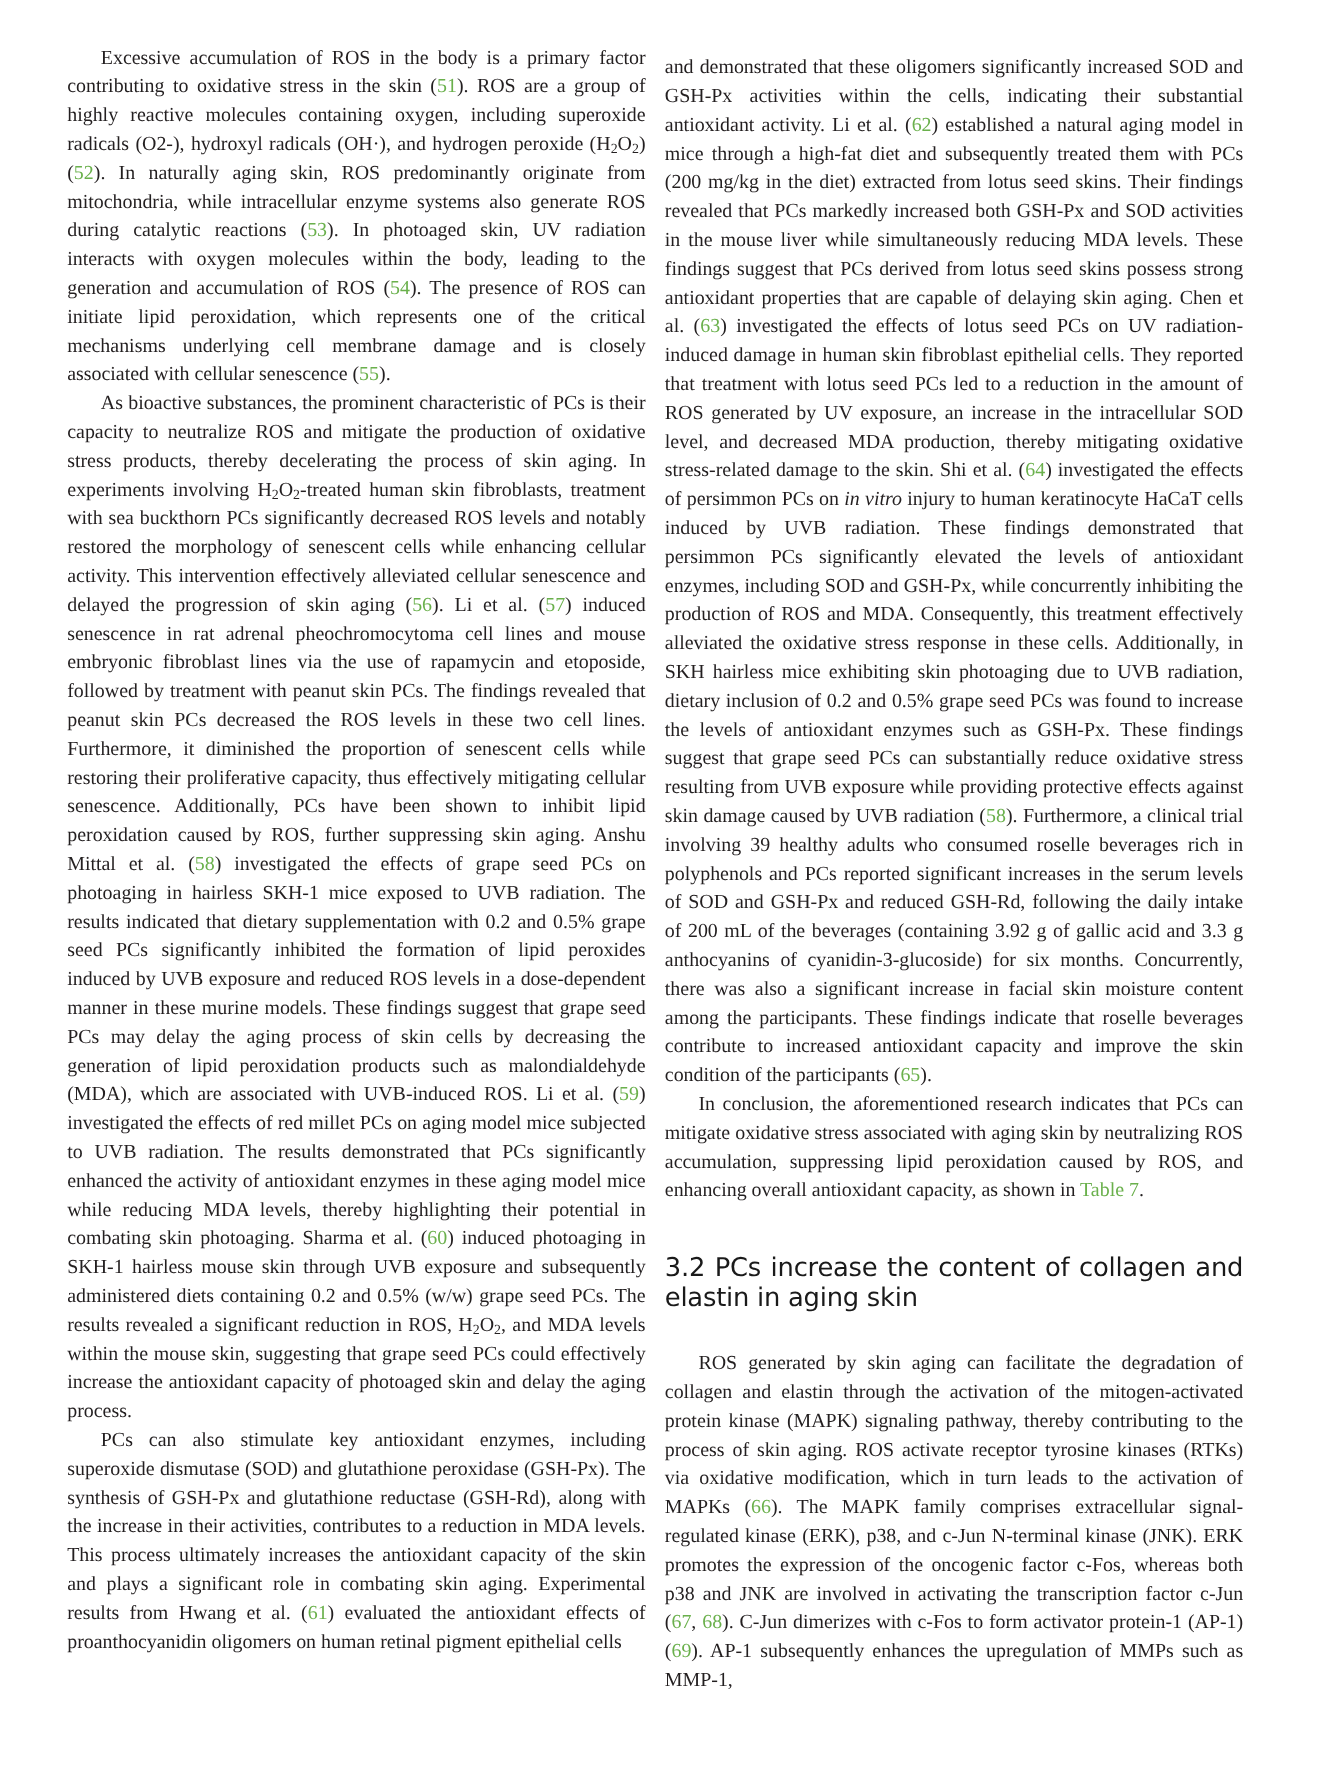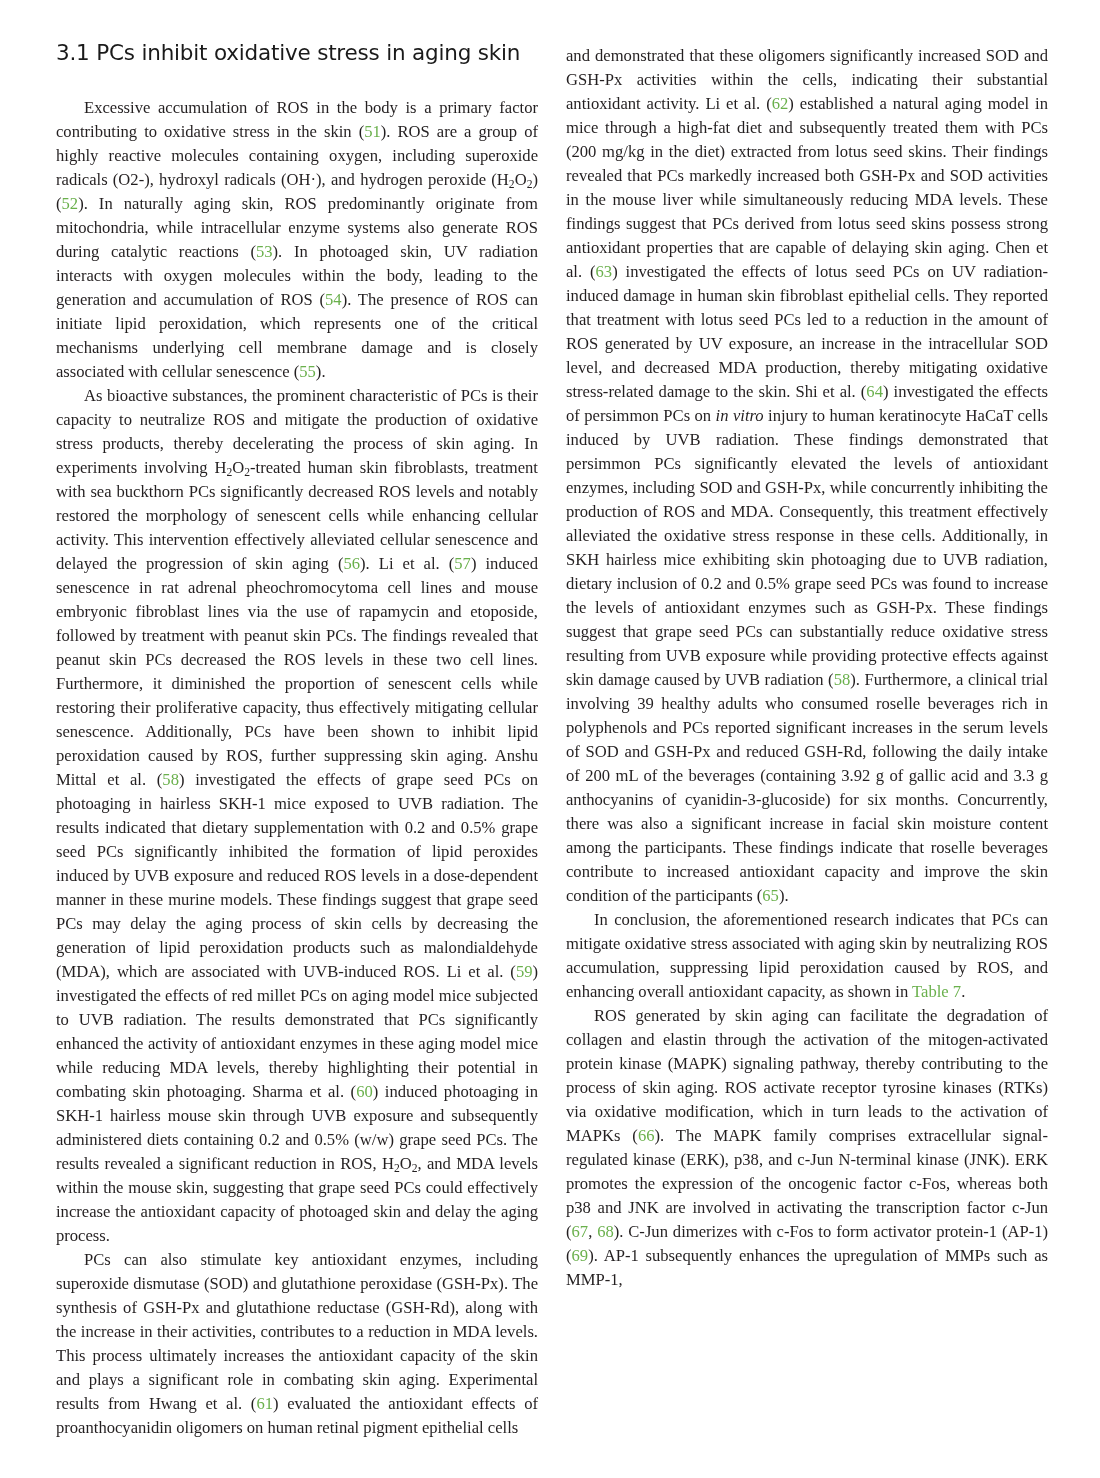--- a/index.html
+++ b/index.html
@@ -3,40 +3,40 @@
 <meta charset="utf-8">
 <style>
   html, body { margin: 0; padding: 0; background: #ffffff; }
   body { width: 1100px; height: 1478px; position: relative; overflow: hidden; }
   .col {
     position: absolute; top: 36px; width: 482px;
     font-family: "Liberation Serif", serif; font-size: 16.6px; line-height: 24px;
     color: #231f20; text-align: justify; hyphens: none;
   }
   .col-left { left: 56px; }
-  .col-right { left: 566px; top: 44px; }
+  .col-right { left: 554px; top: 44px; }
   h2.sec {
     font-family: "DejaVu Sans", sans-serif; font-weight: 400; color: #1a1a1a;
     font-size: 21.5px; line-height: 25px; margin: 0; letter-spacing: -0.2px;
   }
   .col-left h2.sec { margin-top: 4px; margin-bottom: 31px; }
   .col-right h2.sec { margin-top: 40px; margin-bottom: 30px; }
   p { margin: 0; text-indent: 28px; }
   p.noindent { text-indent: 0; }
   .ref { color: #6ab04c; }
   sub { font-size: 0.7em; vertical-align: -0.25em; line-height: 0; }
   i { font-style: italic; }
 </style>
 </head>
 <body>
 
 <div class="col col-left">
-  <h2 class="sec">3.1 PCs inhibit oxidative stress in aging skin</h2>
   <p>Excessive accumulation of ROS in the body is a primary factor contributing to oxidative stress in the skin (<a class="ref">51</a>). ROS are a group of highly reactive molecules containing oxygen, including superoxide radicals (O2-), hydroxyl radicals (OH·), and hydrogen peroxide (H<sub>2</sub>O<sub>2</sub>) (<a class="ref">52</a>). In naturally aging skin, ROS predominantly originate from mitochondria, while intracellular enzyme systems also generate ROS during catalytic reactions (<a class="ref">53</a>). In photoaged skin, UV radiation interacts with oxygen molecules within the body, leading to the generation and accumulation of ROS (<a class="ref">54</a>). The presence of ROS can initiate lipid peroxidation, which represents one of the critical mechanisms underlying cell membrane damage and is closely associated with cellular senescence (<a class="ref">55</a>).</p>
   <p>As bioactive substances, the prominent characteristic of PCs is their capacity to neutralize ROS and mitigate the production of oxidative stress products, thereby decelerating the process of skin aging. In experiments involving H<sub>2</sub>O<sub>2</sub>-treated human skin fibroblasts, treatment with sea buckthorn PCs significantly decreased ROS levels and notably restored the morphology of senescent cells while enhancing cellular activity. This intervention effectively alleviated cellular senescence and delayed the progression of skin aging (<a class="ref">56</a>). Li et al. (<a class="ref">57</a>) induced senescence in rat adrenal pheochromocytoma cell lines and mouse embryonic fibroblast lines via the use of rapamycin and etoposide, followed by treatment with peanut skin PCs. The findings revealed that peanut skin PCs decreased the ROS levels in these two cell lines. Furthermore, it diminished the proportion of senescent cells while restoring their proliferative capacity, thus effectively mitigating cellular senescence. Additionally, PCs have been shown to inhibit lipid peroxidation caused by ROS, further suppressing skin aging. Anshu Mittal et al. (<a class="ref">58</a>) investigated the effects of grape seed PCs on photoaging in hairless SKH-1 mice exposed to UVB radiation. The results indicated that dietary supplementation with 0.2 and 0.5% grape seed PCs significantly inhibited the formation of lipid peroxides induced by UVB exposure and reduced ROS levels in a dose-dependent manner in these murine models. These findings suggest that grape seed PCs may delay the aging process of skin cells by decreasing the generation of lipid peroxidation products such as malondialdehyde (MDA), which are associated with UVB-induced ROS. Li et al. (<a class="ref">59</a>) investigated the effects of red millet PCs on aging model mice subjected to UVB radiation. The results demonstrated that PCs significantly enhanced the activity of antioxidant enzymes in these aging model mice while reducing MDA levels, thereby highlighting their potential in combating skin photoaging. Sharma et al. (<a class="ref">60</a>) induced photoaging in SKH-1 hairless mouse skin through UVB exposure and subsequently administered diets containing 0.2 and 0.5% (w/w) grape seed PCs. The results revealed a significant reduction in ROS, H<sub>2</sub>O<sub>2</sub>, and MDA levels within the mouse skin, suggesting that grape seed PCs could effectively increase the antioxidant capacity of photoaged skin and delay the aging process.</p>
   <p>PCs can also stimulate key antioxidant enzymes, including superoxide dismutase (SOD) and glutathione peroxidase (GSH-Px). The synthesis of GSH-Px and glutathione reductase (GSH-Rd), along with the increase in their activities, contributes to a reduction in MDA levels. This process ultimately increases the antioxidant capacity of the skin and plays a significant role in combating skin aging. Experimental results from Hwang et al. (<a class="ref">61</a>) evaluated the antioxidant effects of proanthocyanidin oligomers on human retinal pigment epithelial cells</p>
 </div>
 
 <div class="col col-right">
   <p class="noindent">and demonstrated that these oligomers significantly increased SOD and GSH-Px activities within the cells, indicating their substantial antioxidant activity. Li et al. (<a class="ref">62</a>) established a natural aging model in mice through a high-fat diet and subsequently treated them with PCs (200 mg/kg in the diet) extracted from lotus seed skins. Their findings revealed that PCs markedly increased both GSH-Px and SOD activities in the mouse liver while simultaneously reducing MDA levels. These findings suggest that PCs derived from lotus seed skins possess strong antioxidant properties that are capable of delaying skin aging. Chen et al. (<a class="ref">63</a>) investigated the effects of lotus seed PCs on UV radiation-induced damage in human skin fibroblast epithelial cells. They reported that treatment with lotus seed PCs led to a reduction in the amount of ROS generated by UV exposure, an increase in the intracellular SOD level, and decreased MDA production, thereby mitigating oxidative stress-related damage to the skin. Shi et al. (<a class="ref">64</a>) investigated the effects of persimmon PCs on <i>in vitro</i> injury to human keratinocyte HaCaT cells induced by UVB radiation. These findings demonstrated that persimmon PCs significantly elevated the levels of antioxidant enzymes, including SOD and GSH-Px, while concurrently inhibiting the production of ROS and MDA. Consequently, this treatment effectively alleviated the oxidative stress response in these cells. Additionally, in SKH hairless mice exhibiting skin photoaging due to UVB radiation, dietary inclusion of 0.2 and 0.5% grape seed PCs was found to increase the levels of antioxidant enzymes such as GSH-Px. These findings suggest that grape seed PCs can substantially reduce oxidative stress resulting from UVB exposure while providing protective effects against skin damage caused by UVB radiation (<a class="ref">58</a>). Furthermore, a clinical trial involving 39 healthy adults who consumed roselle beverages rich in polyphenols and PCs reported significant increases in the serum levels of SOD and GSH-Px and reduced GSH-Rd, following the daily intake of 200 mL of the beverages (containing 3.92 g of gallic acid and 3.3 g anthocyanins of cyanidin-3-glucoside) for six months. Concurrently, there was also a significant increase in facial skin moisture content among the participants. These findings indicate that roselle beverages contribute to increased antioxidant capacity and improve the skin condition of the participants (<a class="ref">65</a>).</p>
   <p>In conclusion, the aforementioned research indicates that PCs can mitigate oxidative stress associated with aging skin by neutralizing ROS accumulation, suppressing lipid peroxidation caused by ROS, and enhancing overall antioxidant capacity, as shown in <a class="ref">Table 7</a>.</p>
+  <h2 class="sec">3.2 PCs increase the content of collagen and elastin in aging skin</h2>
   <p>ROS generated by skin aging can facilitate the degradation of collagen and elastin through the activation of the mitogen-activated protein kinase (MAPK) signaling pathway, thereby contributing to the process of skin aging. ROS activate receptor tyrosine kinases (RTKs) via oxidative modification, which in turn leads to the activation of MAPKs (<a class="ref">66</a>). The MAPK family comprises extracellular signal-regulated kinase (ERK), p38, and c-Jun N-terminal kinase (JNK). ERK promotes the expression of the oncogenic factor c-Fos, whereas both p38 and JNK are involved in activating the transcription factor c-Jun (<a class="ref">67</a>, <a class="ref">68</a>). C-Jun dimerizes with c-Fos to form activator protein-1 (AP-1) (<a class="ref">69</a>). AP-1 subsequently enhances the upregulation of MMPs such as MMP-1,</p>
 </div>
 
 </body></html>

